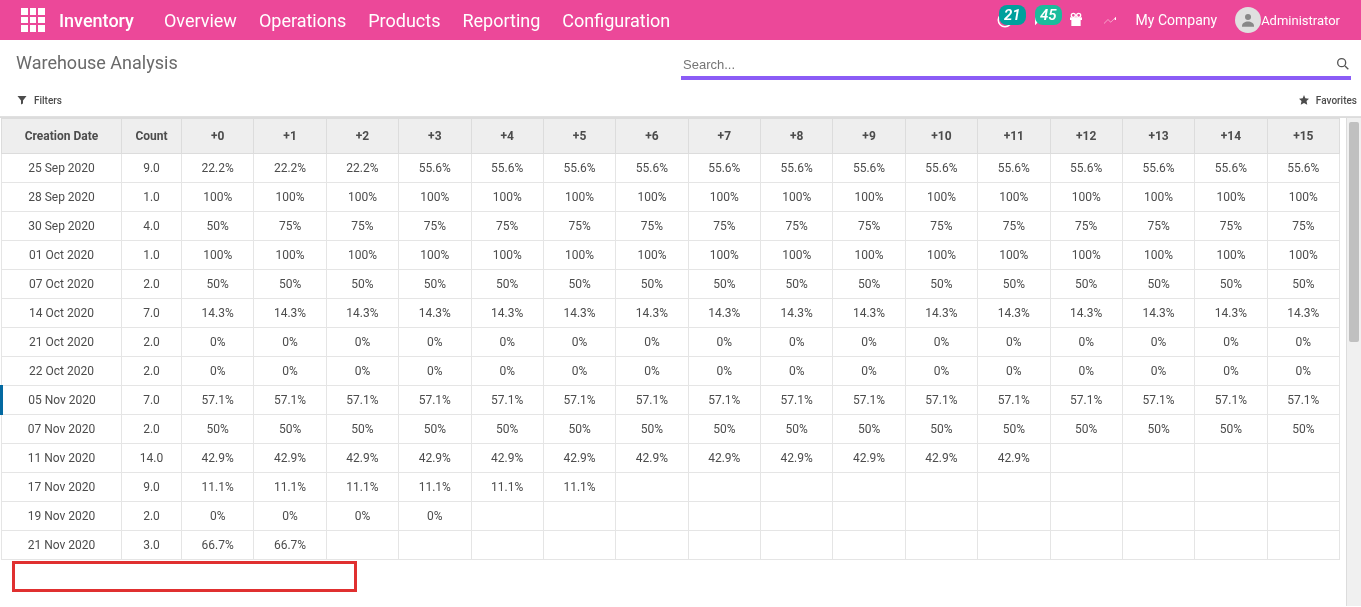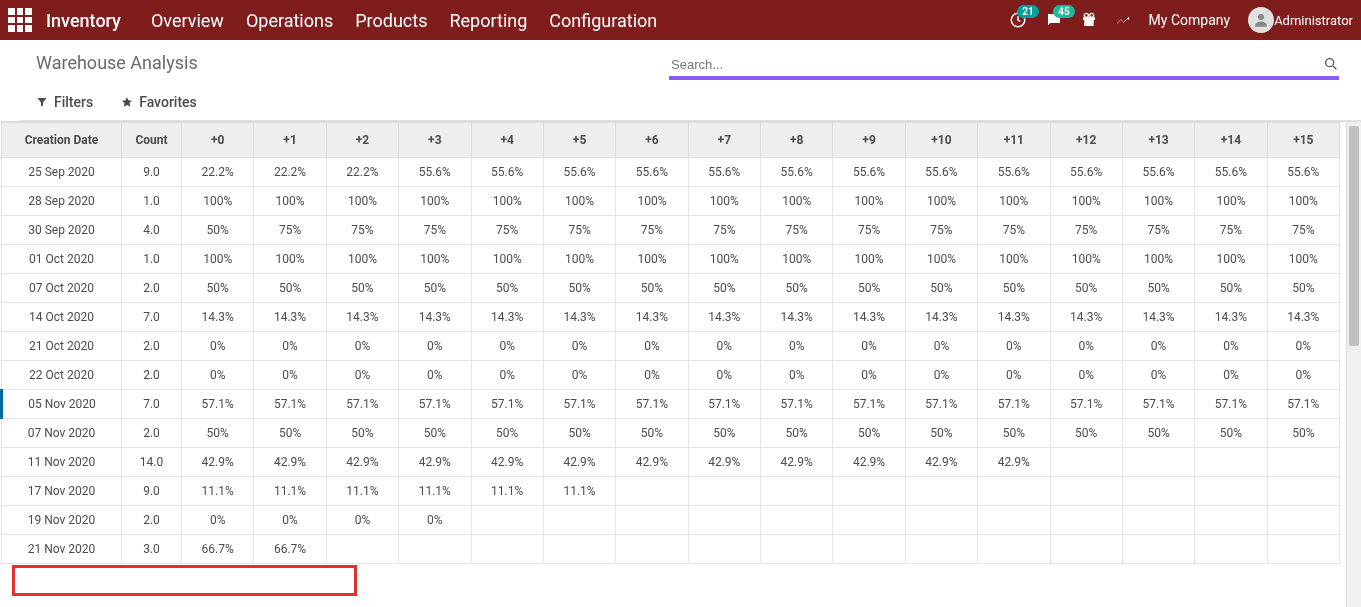--- a/index.html
+++ b/index.html
@@ -9,81 +9,81 @@
     background: #ffffff;
     color: #4c4c4c;
     width: 1361px;
     height: 607px;
     overflow: hidden;
     position: relative;
   }
   
   .navbar {
     height: 40px;
-    background: #7f1d1d;
+    background: #ec4899;
     display: flex;
     align-items: center;
     color: #ffffff;
-    padding: 0 8px;
+    padding: 0 21px;
   }
   .navbar-left { display: flex; align-items: center; }
   .app-icon {
     width: 24px; height: 24px;
     display: grid; grid-template-columns: repeat(3,1fr); grid-template-rows: repeat(3,1fr);
     gap: 2px;
     margin-right: 14px;
     cursor: pointer;
   }
   .app-icon span { background: #fff; }
   .app-name { font-size: 18px; font-weight: 500; margin-right: 30px; }
   .navbar-menus { display: flex; gap: 22px; }
   .navbar-menu-item { cursor: pointer; font-size: 18px; }
   .navbar-right { margin-left: auto; display: flex; align-items: center; gap: 18px; }
   .nav-iconwrap { position: relative; cursor: pointer; display: flex; align-items: center; }
   .badge {
     position: absolute;
     top: -6px; right: -12px;
     background: #00A09D;
     color: #fff;
-    font-size: 10px;
+    font-size: 15px;
     border-radius: 8px;
     padding: 1px 5px;
     font-weight: 600;
+    font-style: italic;
   }
   .badge.blue { background: #1abc9c; }
   .nav-company { font-size: 14px; cursor: pointer; }
   .avatar {
     width: 26px; height: 26px;
     border-radius: 50%;
     background: #e0e0e0;
     display: flex; align-items: center; justify-content: center;
     color: #7c4964;
   }
   
   .control-panel {
     border-bottom: 1px solid #e0e0e0;
-    padding: 12px 16px 10px 16px;
-    margin-left: 20px;
+    padding: 12px 4px 10px 16px;
   }
   .cp-top { display: flex; align-items: flex-start; justify-content: space-between; }
   .breadcrumb { font-size: 18px; color: #6a6a6a; }
   .searchbox {
     width: 670px;
     height: 28px;
     border: none;
     border-bottom: 4px solid #8b5cf6;
     display: flex; align-items: center;
     margin-right: 6px;
   }
   .searchbox input {
     flex: 1; border: none; outline: none; font-size: 13px; padding: 4px 2px;
     background: transparent;
   }
   .search-icon { color: #666; cursor: pointer; }
-  .cp-bottom { display: flex; justify-content: flex-start; gap: 28px; margin-top: 14px; font-size: 14px; color: #4c4c4c; }
+  .cp-bottom { display: flex; justify-content: space-between; gap: 28px; margin-top: 14px; font-size: 10px; color: #4c4c4c; }
   .cp-filter { cursor: pointer; display: flex; align-items: center; gap: 6px; font-weight: 500; }
   
   .table-wrap {
     height: calc(607px - 40px - 78px);
     overflow: hidden;
     border-top: 1px solid #dcdcdc;
     position: relative;
     display: flex;
   }
   .scroll-area { flex: 1; overflow: hidden; }

